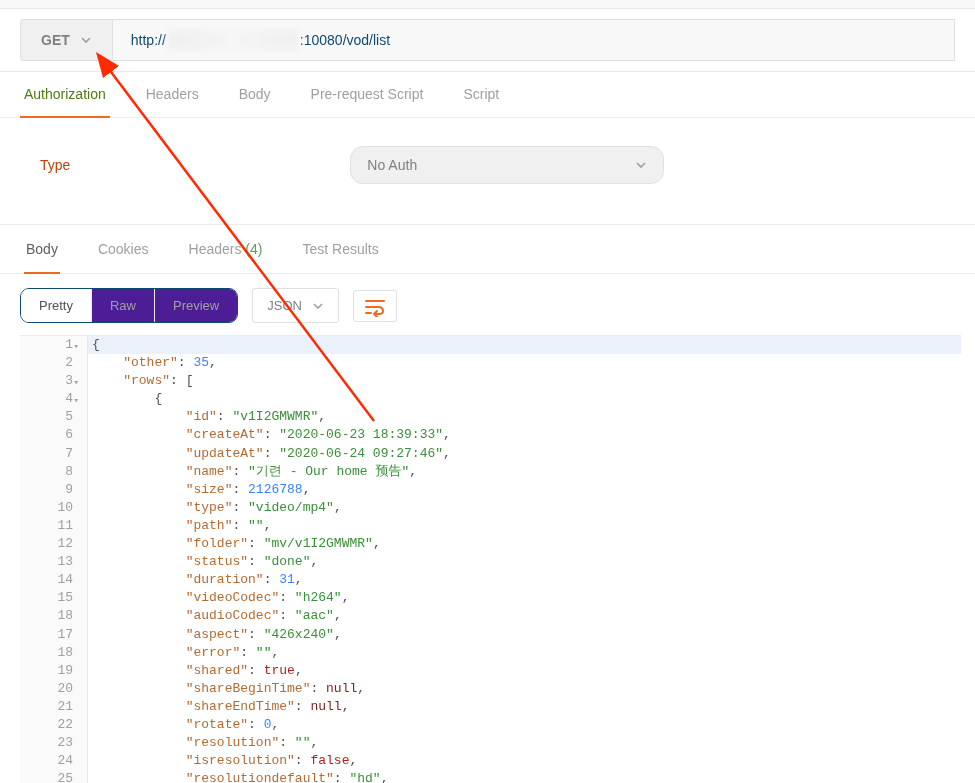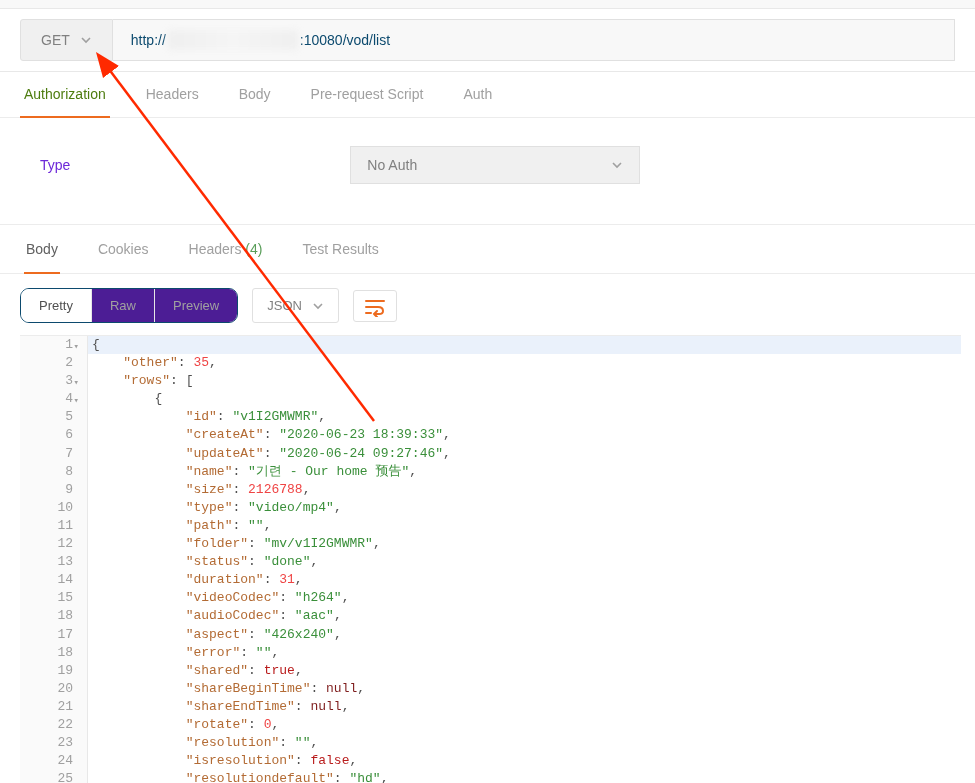--- a/index.html
+++ b/index.html
@@ -28,21 +28,21 @@
 .method-select {
   background: #f0f0f0;
   border: 1px solid #e0e0e0;
   border-radius: 3px 0 0 3px;
   padding: 12px 20px;
   display: flex;
   align-items: center;
   gap: 10px;
   color: #808080;
   font-size: 14px;
-  font-weight: 400;
+  font-weight: 700;
   cursor: pointer;
 }
 .url-box {
   flex: 1;
   background: #f8f8f8;
   border: 1px solid #e0e0e0;
   border-left: none;
   padding: 0 18px;
   display: flex;
   align-items: center;
@@ -85,27 +85,27 @@
   background: #ed6b1f;
 }
 .auth-section {
   padding: 28px 20px 40px 40px;
   display: flex;
   align-items: center;
   gap: 280px;
   border-bottom: 1px solid #ececec;
   background: #ffffff;
 }
-.auth-label { color: #6d28d9; font-size: 14px; }
+.auth-label { color: #c2410c; font-size: 14px; }
 .auth-select {
   background: #f0f0f0;
   border: 1px solid #e0e0e0;
-  border-radius: 0;
+  border-radius: 13px;
   padding: 10px 16px;
-  width: 290px;
+  width: 314px;
   display: flex;
   align-items: center;
   justify-content: space-between;
   color: #808080;
   font-size: 14px;
   cursor: pointer;
 }
 .resp-tabs-row {
   display: flex;
   gap: 36px;
@@ -193,21 +193,21 @@
   right: -2px;
   top: 2px;
   font-size: 9px;
   color: #a0a0a0;
 }
 .code { flex: 1; background: #ffffff; }
 .code-line { height: 18.1px; padding-left: 4px; white-space: pre; }
 .code-line.hl { background: #eaf1fb; }
 .tok-key { color: #b36b34; }
 .tok-str { color: #3a8f3a; }
-.tok-num { color: #ef4444; }
+.tok-num { color: #3b82f6; }
 .tok-punc { color: #505050; }
 .tok-bool { color: #b91c1c; }
 .tok-null { color: #7f1d1d; }
 .chevron-svg { width: 12px; height: 12px; }
 .arrow-overlay {
   position: absolute;
   left: 0; top: 0;
   pointer-events: none;
 }
 </style>
@@ -230,21 +230,21 @@
       <span>:10080/vod/list</span>
     </span>
   </div>
 </div>
 
 <div class="tabs-row">
   <div class="tab active">Authorization</div>
   <div class="tab">Headers</div>
   <div class="tab">Body</div>
   <div class="tab">Pre-request Script</div>
-  <div class="tab">Auth</div>
+  <div class="tab">Script</div>
 </div>
 
 <div class="auth-section">
   <span class="auth-label">Type</span>
   <div class="auth-select">
     <span>No Auth</span>
     <svg class="chevron-svg" viewBox="0 0 12 12">
         <path d="M2 4 L6 8 L10 4" fill="none" stroke="#a0a0a0" stroke-width="1.6"></path>
       </svg>
   </div>

